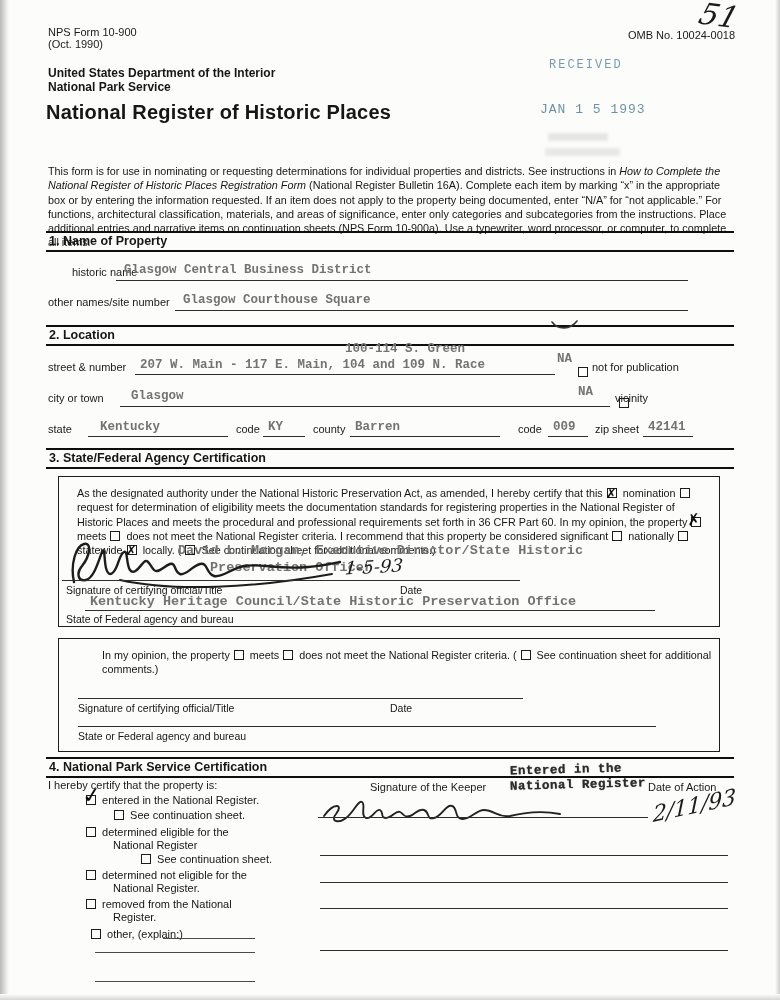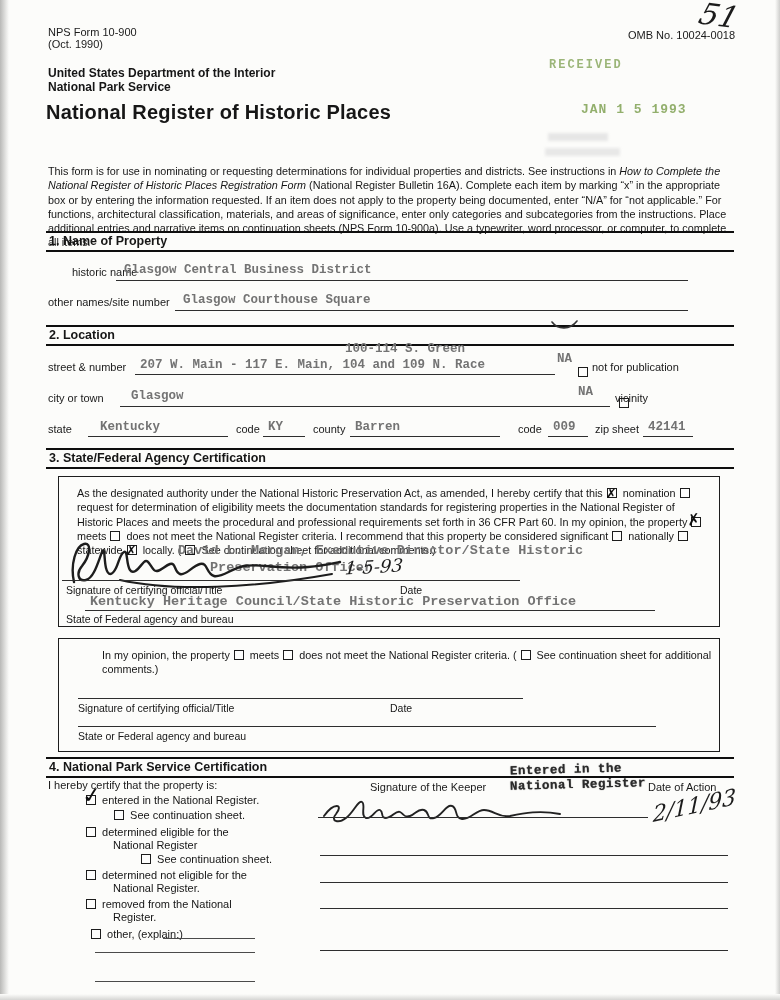--- a/index.html
+++ b/index.html
@@ -38,22 +38,22 @@
   }
 
   .cb { display:inline-block; width:10px; height:10px; border:1.3px solid #1c1c1c;
         position:relative; vertical-align:-1px; margin:0 3px 0 1px; background:#fdfdfc; }
   .cb.checked::after { content:"✗"; position:absolute; left:-2px; top:-4px;
         font-size:13px; font-weight:700; color:#0f0f0f; font-family:"DejaVu Sans",sans-serif; }
   .cb.hand.checked::after { left:-5px; top:-9px; font-size:16px; transform:rotate(-8deg); }
   .cb.tick.checked::after { content:"✓"; left:-3px; top:-11px; font-size:20px;
         transform:rotate(-12deg) scaleX(1.25); transform-origin:bottom left; }
 
-  .stamp-faded { position:absolute; font-family:"Liberation Mono",monospace; font-weight:bold;
-        color:#4d7c0f; opacity:.55; filter:blur(.5px); letter-spacing:2px; white-space:nowrap; }
+  .stamp-faded { position:absolute; font-family:"Liberation Mono",monospace; font-weight:normal;
+        color:#0c4a6e; opacity:.55; filter:blur(.5px); letter-spacing:2px; white-space:nowrap; }
   .stamp-dark  { position:absolute; font-family:"Liberation Mono",monospace; font-weight:bold;
         color:#1c1c1c; opacity:.93; letter-spacing:.5px; white-space:nowrap;
         transform:rotate(-1.5deg); text-shadow:0 0 1px #333; font-size:12.5px; }
   .hw { font-family:"DejaVu Serif", serif; font-style:italic; color:#1b1b1b; white-space:nowrap; }
 
   .s4-item { position:absolute; font-size:11px; white-space:nowrap; }
   svg.sig  { position:absolute; overflow:visible; }
 </style>
 </head>
 <body>
@@ -63,21 +63,21 @@
   <div class="edge-right"></div>
   <div class="edge-bottom"></div>
 
   
   <div class="abs lbl" style="left:48px; top:26px;">NPS Form 10-900</div>
   <div class="abs lbl" style="left:48px; top:38px;">(Oct. 1990)</div>
   <div class="abs lbl" style="left:628px; top:29px;">OMB No. 10024-0018</div>
   <div class="abs hw" style="left:700px; top:-2px; font-size:30px; transform:rotate(7deg) skewX(-10deg);">51</div>
 
   <div class="abs stamp-faded" style="left:549px; top:58px; font-size:12px;">RECEIVED</div>
-  <div class="abs stamp-faded" style="left:540px; top:102px; font-size:13px; opacity:.6; letter-spacing:1px;margin-left:41px;">JAN 1 5 1993</div>
+  <div class="abs stamp-faded" style="left:540px; top:102px; font-size:13px; opacity:.6; letter-spacing:1px;">JAN 1 5 1993</div>
   <div class="abs" style="left:548px; top:133px; width:60px; height:8px; background:#9a9aa0; opacity:.22; filter:blur(1.5px);"></div>
   <div class="abs" style="left:545px; top:148px; width:75px; height:8px; background:#9a9aa0; opacity:.20; filter:blur(1.5px);"></div>
 
   <div class="abs lbl-b" style="left:48px; top:66px;">United States Department of the Interior</div>
   <div class="abs lbl-b" style="left:48px; top:80px;">National Park Service</div>
 
   <div class="abs title" style="left:46px; top:101px;">National Register of Historic Places</div>
 
   
   <div class="abs para" style="left:48px; top:164px; width:690px;">

